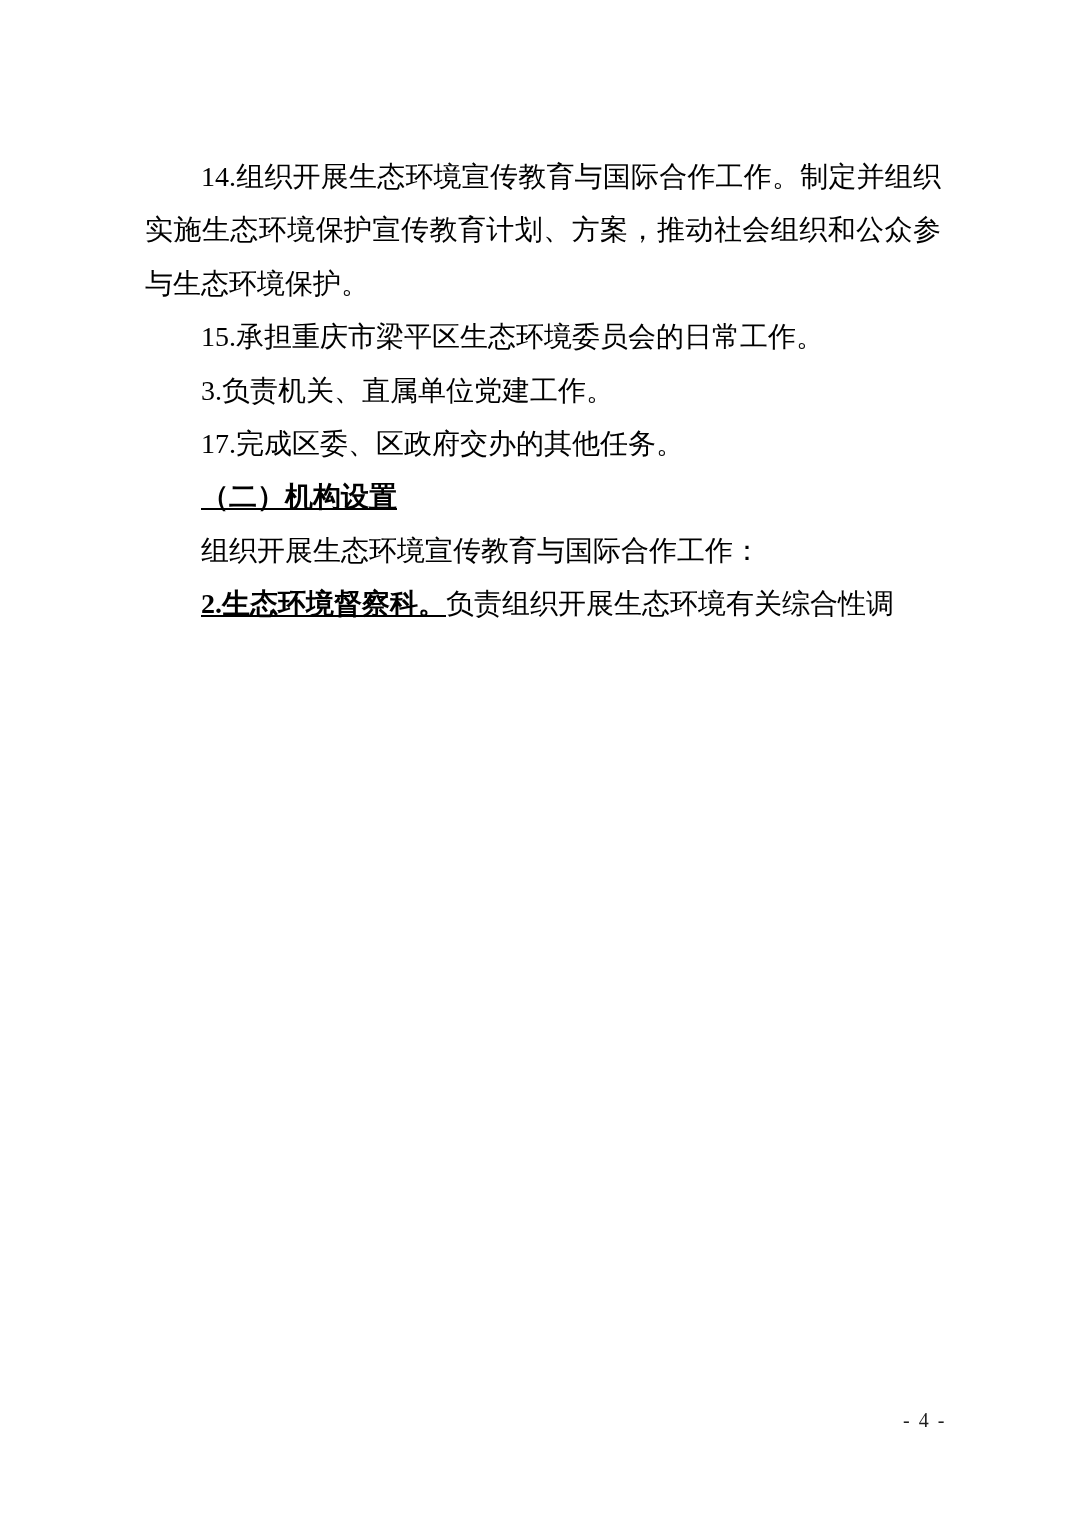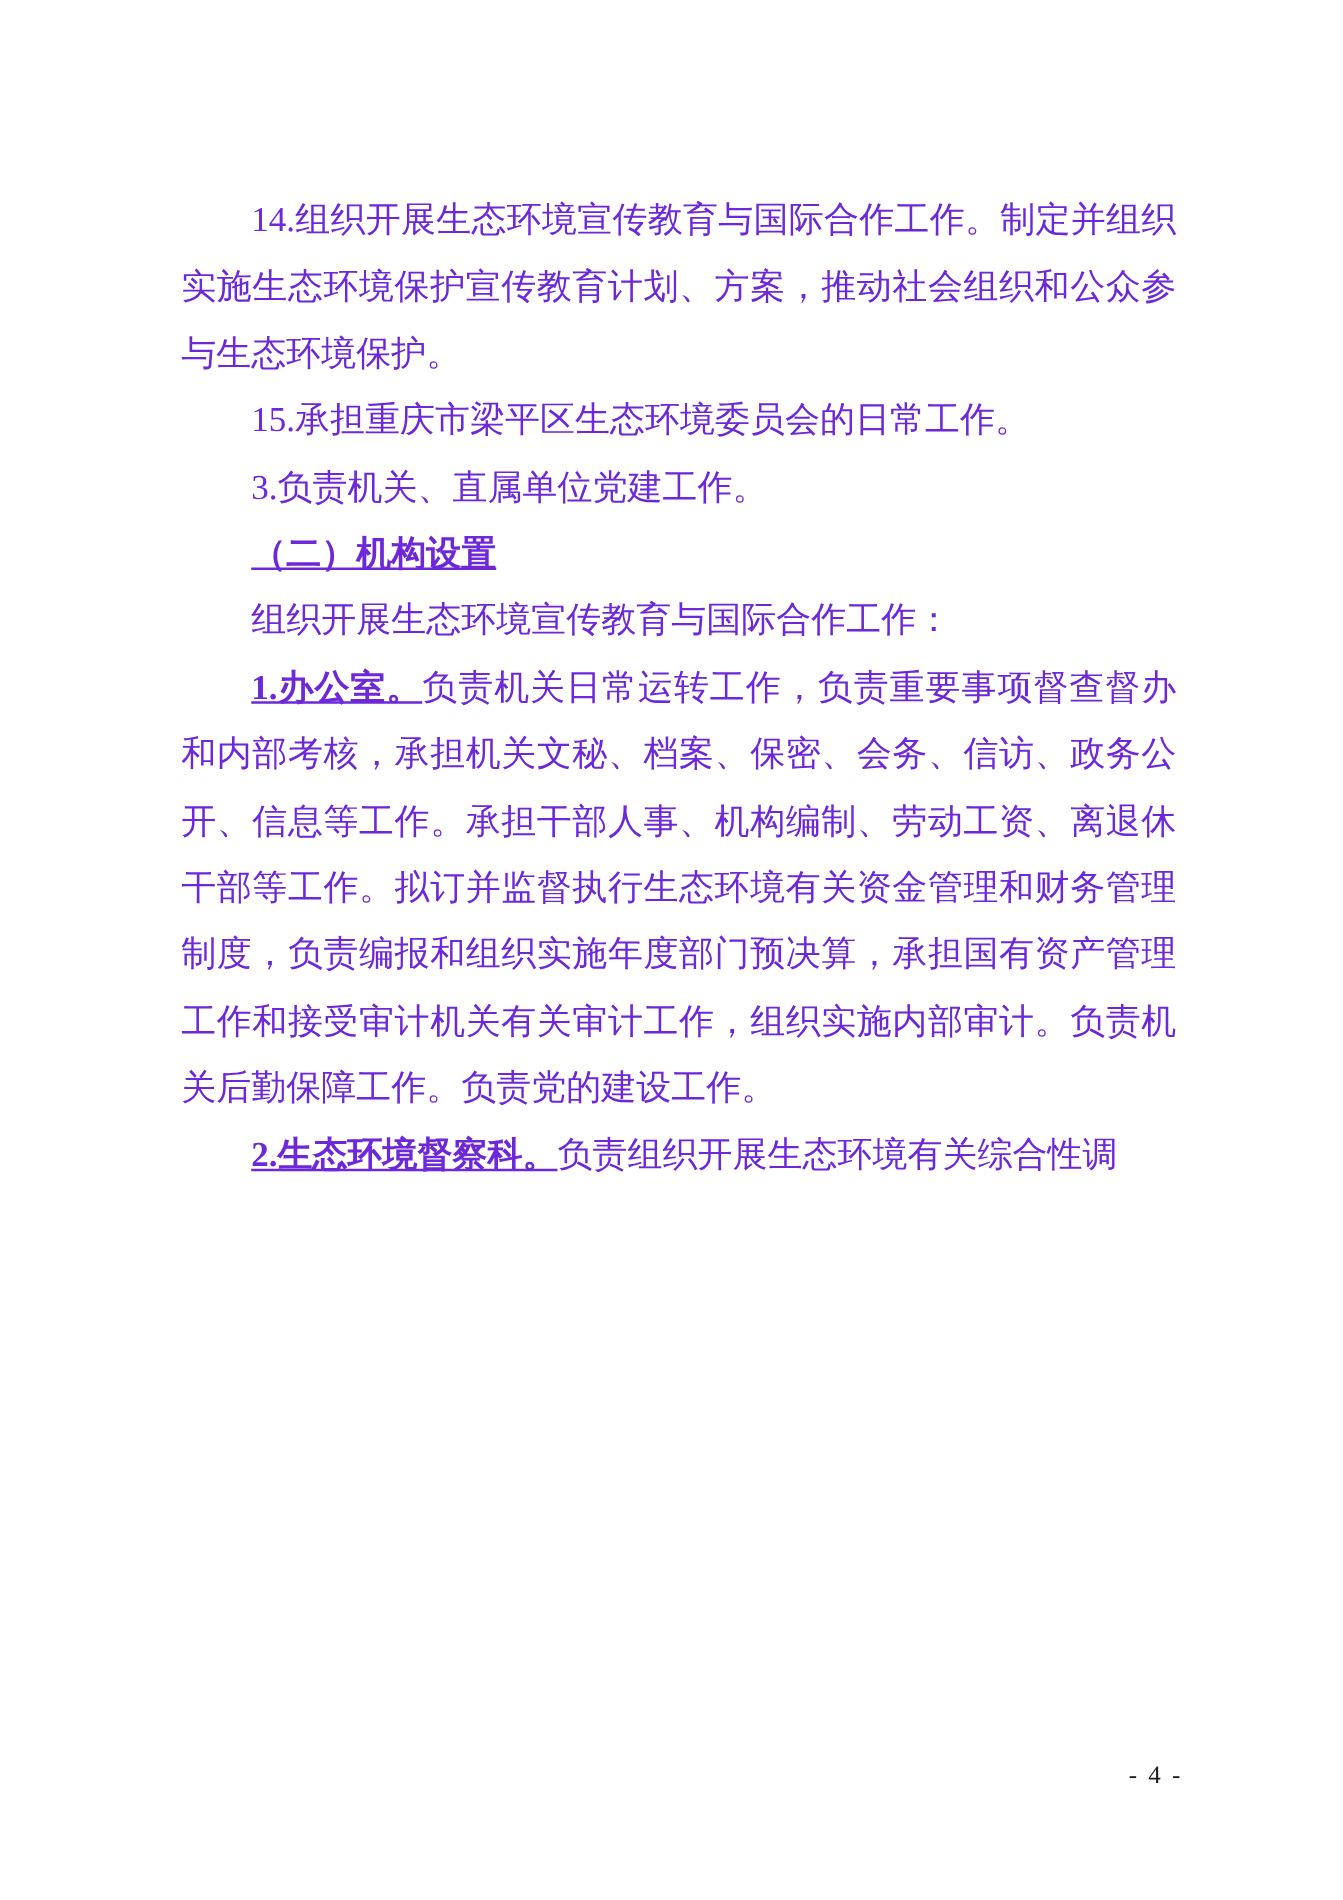--- a/index.html
+++ b/index.html
@@ -21,21 +21,21 @@
     left: 145px;
     width: 796px;
   }
   .para {
     margin: 0;
     font-size: 28px;
     line-height: 53.4px;
     text-align: justify;
     text-indent: 2em;
     word-break: break-all;
-    color: #6d28d9;
+    color: #000000;
   }
   .bold {
     font-weight: bold;
     text-decoration: underline;
   }
   .page-number {
     position: absolute;
     top: 1409px;
     left: 903px;
     font-size: 20px;
@@ -43,19 +43,19 @@
     color: #1f1f1f;
   }
 </style>
 </head>
 <body>
 
 <main class="doc-body" id="doc-body">
     <p class="para"><span>14.组织开展生态环境宣传教育与国际合作工作。制定并组织实施生态环境保护宣传教育计划、方案，推动社会组织和公众参与生态环境保护。</span></p>
     <p class="para"><span>15.承担重庆市梁平区生态环境委员会的日常工作。</span></p>
     <p class="para"><span>3.负责机关、直属单位党建工作。</span></p>
+    <p class="para"><span>17.完成区委、区政府交办的其他任务。</span></p>
     <p class="para"><span class="bold">（二）机构设置</span></p>
     <p class="para"><span>组织开展生态环境宣传教育与国际合作工作：</span></p>
-    <p class="para"><span class="bold">1.办公室。</span><span>负责机关日常运转工作，负责重要事项督查督办和内部考核，承担机关文秘、档案、保密、会务、信访、政务公开、信息等工作。承担干部人事、机构编制、劳动工资、离退休干部等工作。拟订并监督执行生态环境有关资金管理和财务管理制度，负责编报和组织实施年度部门预决算，承担国有资产管理工作和接受审计机关有关审计工作，组织实施内部审计。负责机关后勤保障工作。负责党的建设工作。</span></p>
     <p class="para"><span class="bold">2.生态环境督察科。</span><span>负责组织开展生态环境有关综合性调</span></p>
   </main>
 
 <div class="page-number">- 4 -</div>
 
 </body></html>

